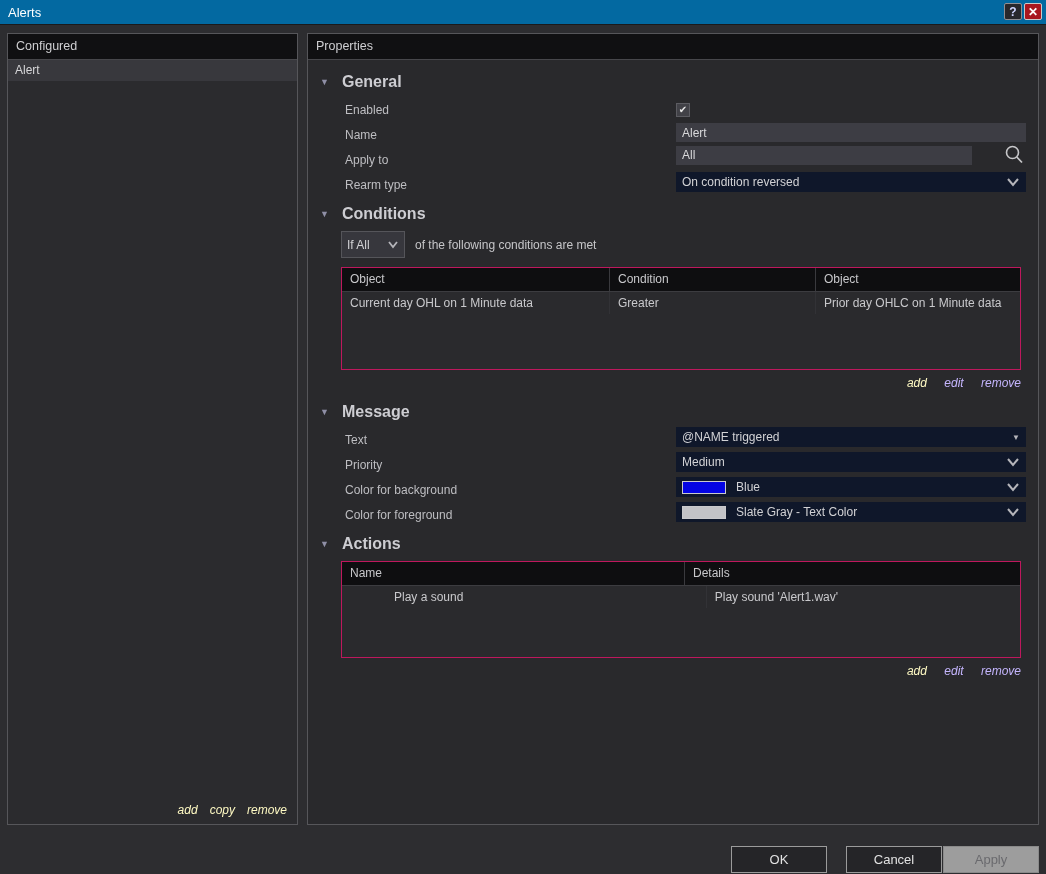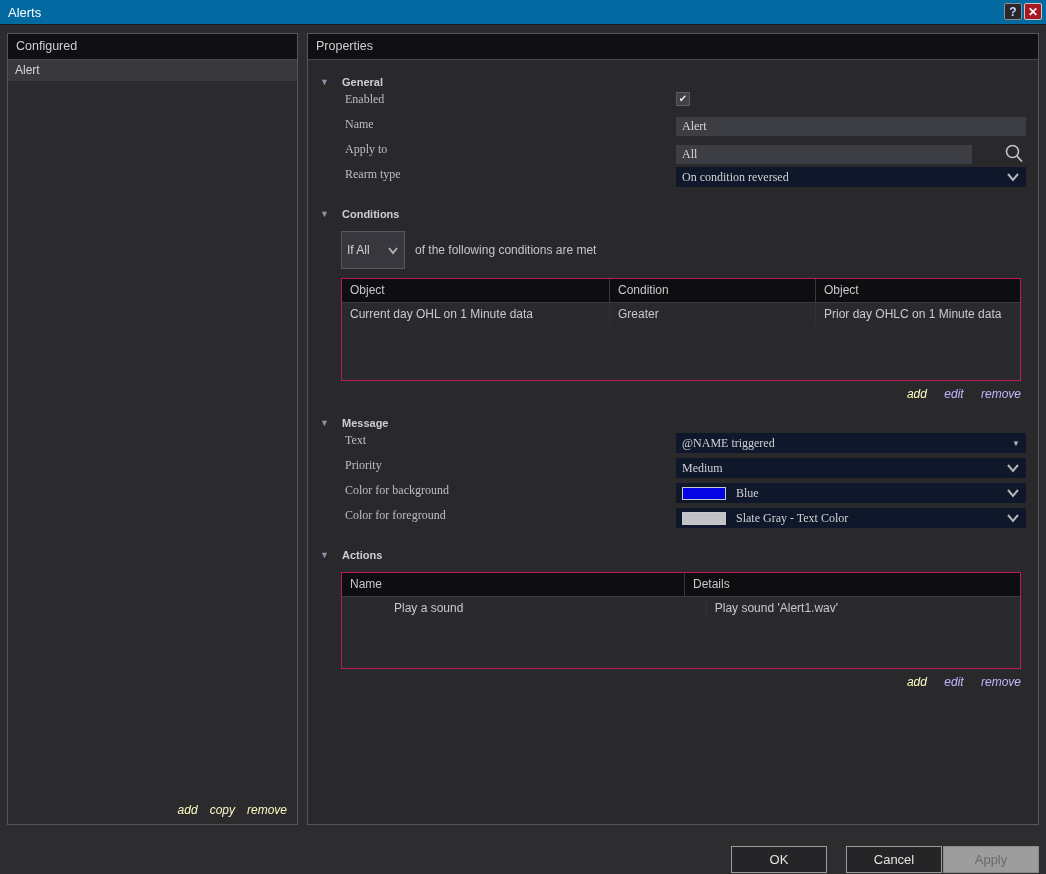--- a/index.html
+++ b/index.html
@@ -44,22 +44,22 @@
     position:absolute; right:10px; bottom:7px;
     font-size:12px; font-style:italic; display:flex; gap:12px;
   }
   .link-on  { color:#fef9c3; cursor:pointer; }
   .link-off { color:#c4b5fd; }
   
   .section-hdr {
     display:flex; align-items:center; height:20px; margin-top:12px; padding-left:12px;
   }
   .tri { width:22px; font-size:9px; color:#8f8fa6; }
-  .section-title { font-size:11px; font-weight:bold; color:#cdcdd2; }
-  .prop-row { display:flex; align-items:flex-start; height:25px;font-family:Liberation Serif, serif; }
+  .section-title { font-size:16px; font-weight:bold; color:#cdcdd2; }
+  .prop-row { display:flex; align-items:flex-end; height:25px; }
   .prop-label { margin-left:37px; font-size:12px; color:#bebec2; }
   .spacer { flex:1; }
   .field { width:350px; margin-right:12px; display:flex; align-items:center; }
   .input {
     height:19px; background:#3d3d44; color:#d8d8da; font-size:12px;
     display:flex; align-items:center; padding:0 6px; width:100%;
   }
   .dropdown {
     height:20px; background:#0f172a; color:#d2d2d5; font-size:12px;
     display:flex; align-items:center; padding:8px 6px; width:100%;
@@ -69,21 +69,21 @@
   .checkbox {
     width:14px; height:14px; background:#414147; border:1px solid #5c5c62;
     display:flex; align-items:center; justify-content:center;
     color:#e8e8e8; font-size:10px; line-height:10px;
   }
   .search-btn { margin-left:auto; display:flex; align-items:center; }
   .swatch { width:44px; height:13px; border:1px solid #c9c9cc; margin-right:10px; }
   
   .if-row { display:flex; align-items:center; margin:7px 0 9px 33px; }
   .if-select {
-    width:64px; height:38px; background:#37373d; border:1px solid #55555a;
+    width:64px; height:27px; background:#37373d; border:1px solid #55555a;
     font-size:12px; color:#d2d2d5; display:flex; align-items:center; padding:0 5px;
   }
   .if-suffix { margin-left:10px; font-size:12px; color:#c6c6c9; }
   .grid-table { margin-left:33px; width:680px; border:1px solid #be185d; background:#2a2a2d; }
   .gt-head { display:flex; background:#0e0e10; height:24px; border-bottom:1px solid #3c3c40; }
   .gt-hcell {
     line-height:23px; padding-left:8px; font-size:12px; color:#c8c8cb;
     border-right:1px solid #3a3a3e;
   }
   .gt-hcell:last-child { border-right:none; }

